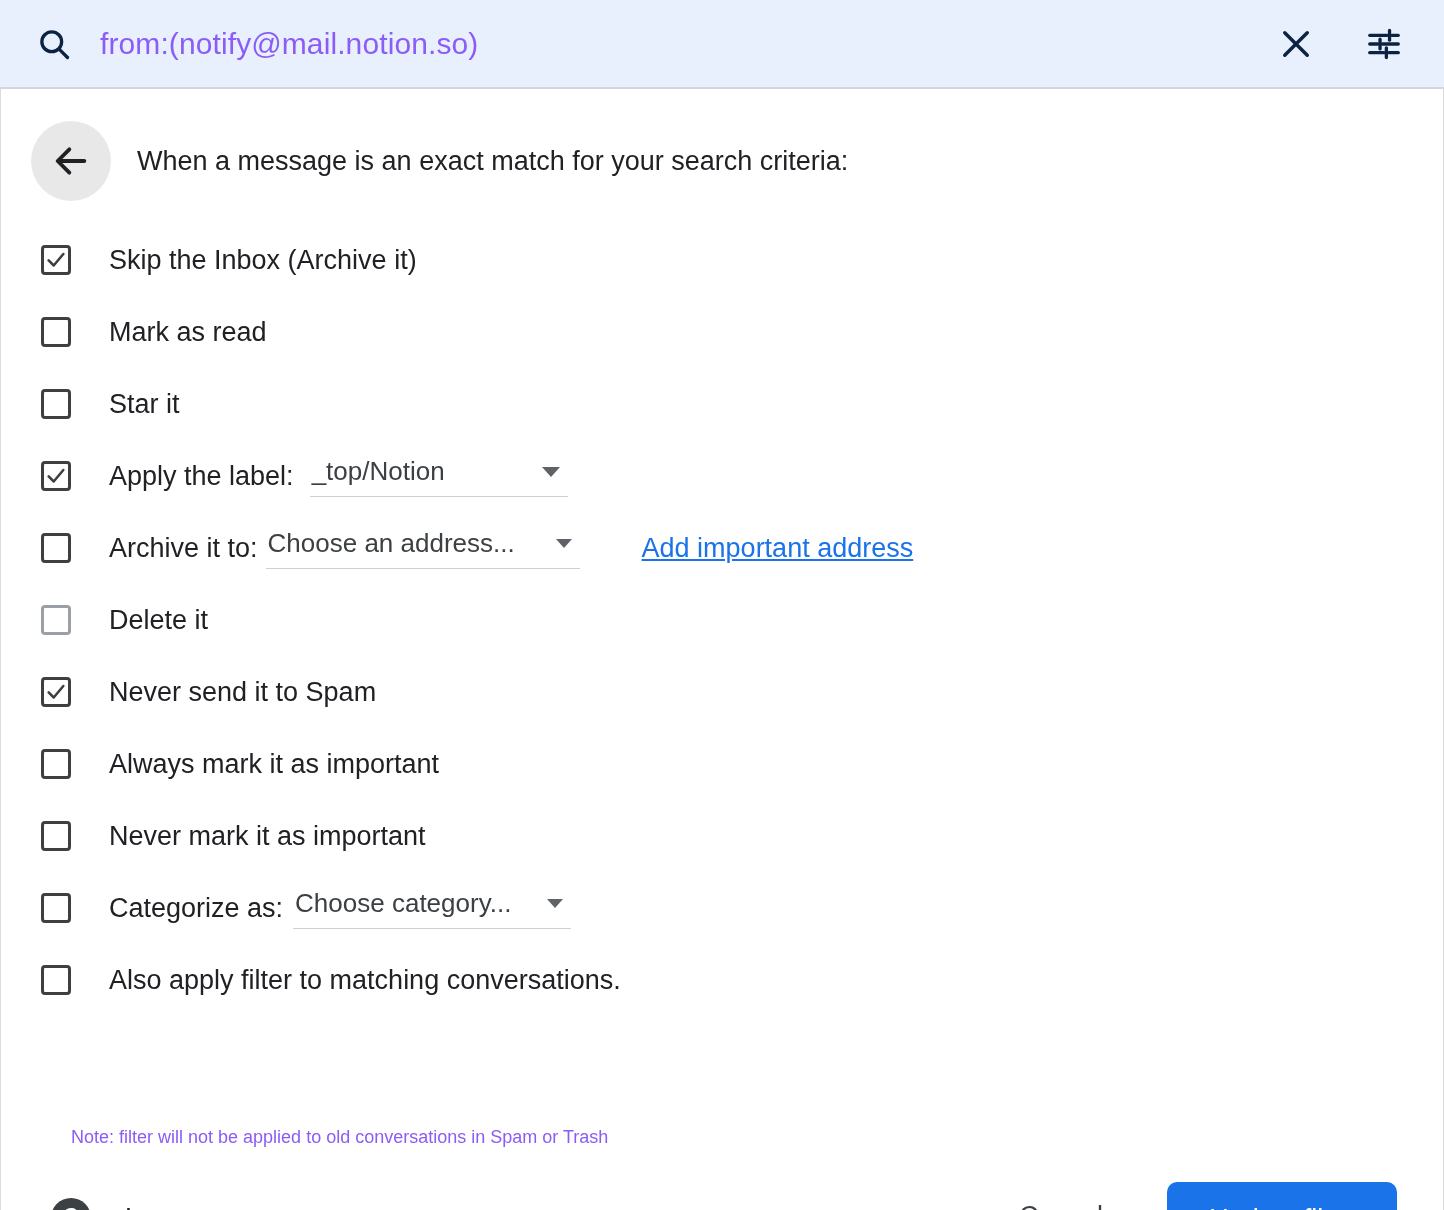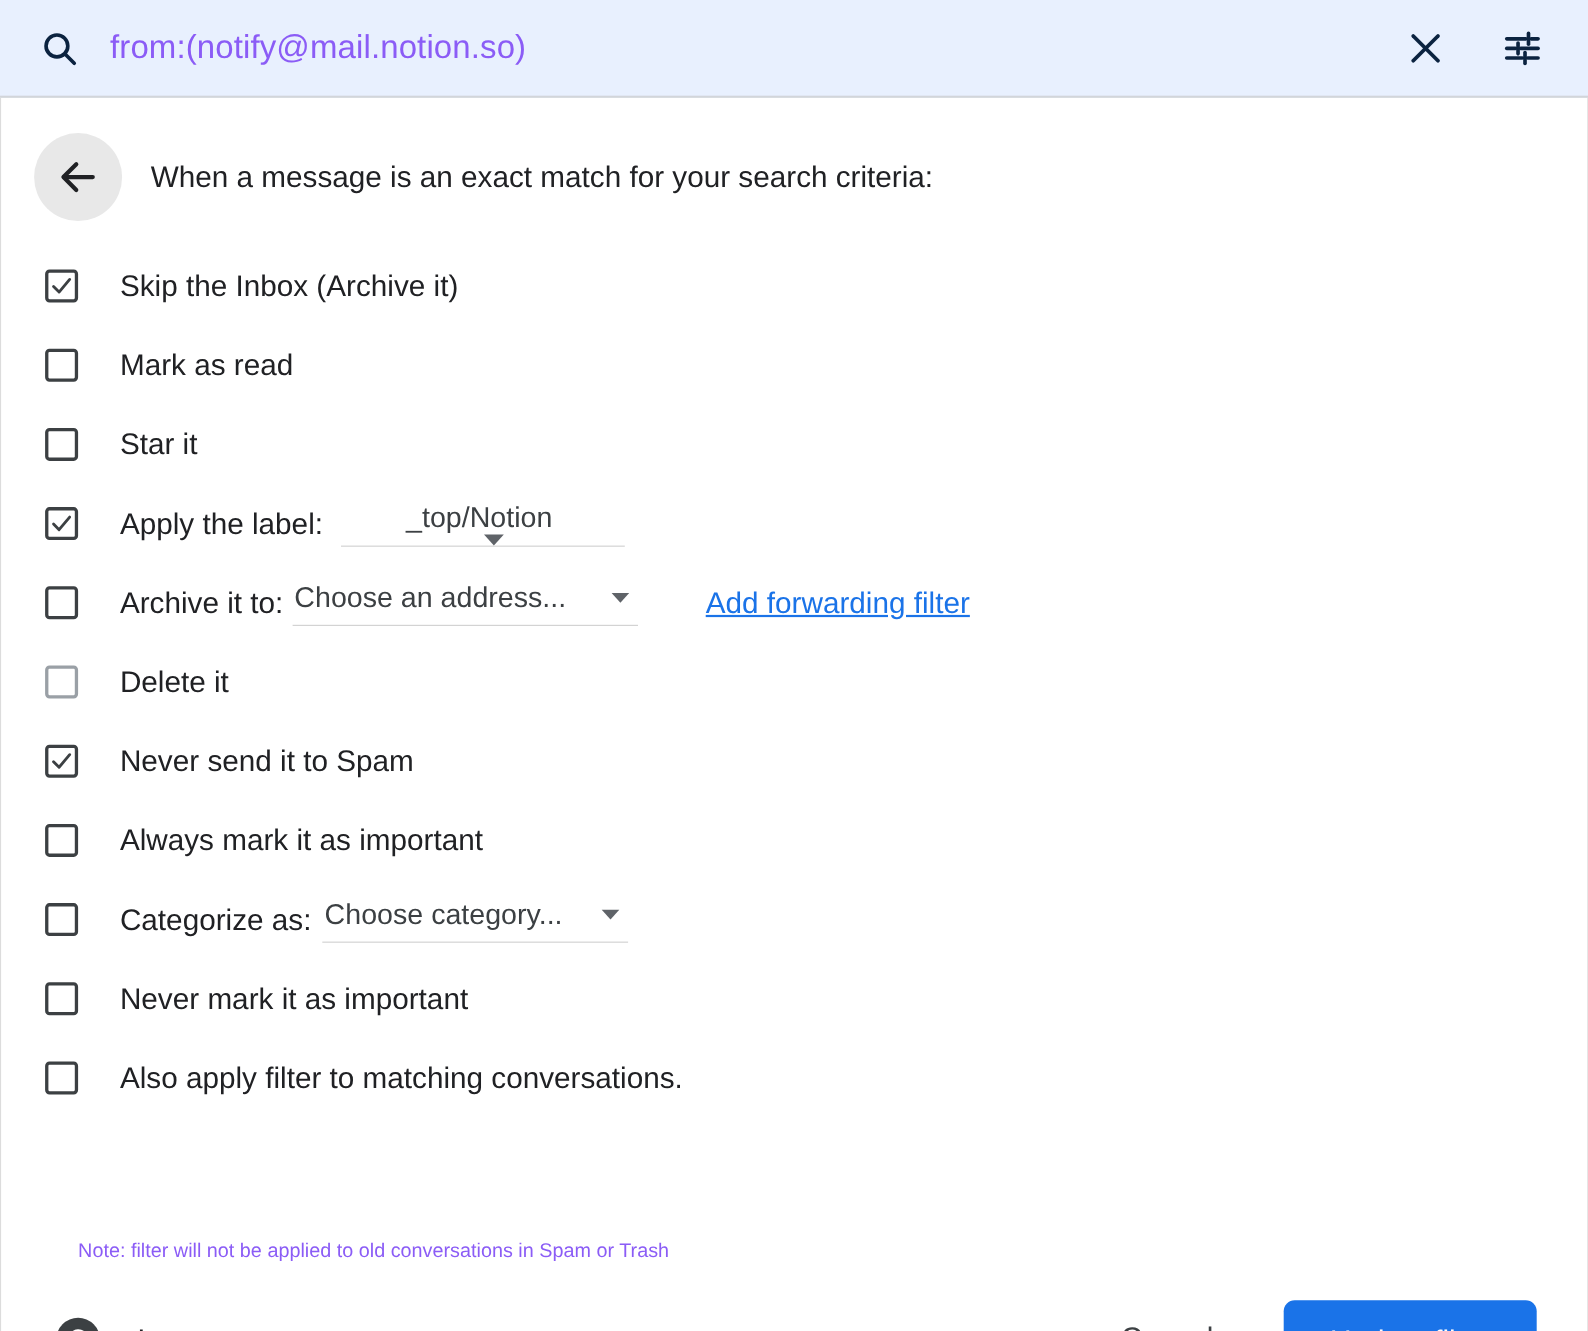--- a/index.html
+++ b/index.html
@@ -150,21 +150,21 @@
   }
   .dd-arrow {
     margin-left: 26px;
     width: 0;
     height: 0;
     border-left: 9px solid transparent;
     border-right: 9px solid transparent;
     border-top: 10px solid #5f6368;
     flex: none;
   }
-  .dd-label    { width: 258px; flex-direction: column; }
+  .dd-label    { width: 258px; }
   .dd-address  { width: 314px; margin-left: 8px; }
   .dd-category { width: 278px; margin-left: 10px; }
   .dd-address .dd-arrow, .dd-category .dd-arrow {
     border-left-width: 8px; border-right-width: 8px; border-top-width: 9px;
   }
 
   .link-blue {
     margin-left: 62px;
     font-size: 27px;
     color: #1a73e8;
@@ -321,21 +321,21 @@
       </span>
     </div>
 
     <div class="opt-row">
       <span class="cbox"></span>
       <span class="opt-label">Archive it to:</span>
       <span class="dd dd-address">
         <span class="dd-text">Choose an address...</span>
         <span class="dd-arrow"></span>
       </span>
-      <a class="link-blue" href="#">Add forwarding filter</a>
+      <a class="link-blue" href="#">Add important address</a>
     </div>
 
     <div class="opt-row">
       <span class="cbox disabled"></span>
       <span class="opt-label">Delete it</span>
     </div>
 
     <div class="opt-row">
       <span class="cbox">
         <svg width="22" height="22" viewBox="0 0 24 24" fill="none" stroke="#3c4043" stroke-width="2.8" stroke-linecap="round" stroke-linejoin="round">
@@ -345,34 +345,34 @@
       <span class="opt-label">Never send it to Spam</span>
     </div>
 
     <div class="opt-row">
       <span class="cbox"></span>
       <span class="opt-label">Always mark it as important</span>
     </div>
 
     <div class="opt-row">
       <span class="cbox"></span>
+      <span class="opt-label">Never mark it as important</span>
+    </div>
+
+    <div class="opt-row">
+      <span class="cbox"></span>
       <span class="opt-label">Categorize as:</span>
       <span class="dd dd-category">
         <span class="dd-text">Choose category...</span>
         <span class="dd-arrow"></span>
       </span>
     </div>
 
     <div class="opt-row">
       <span class="cbox"></span>
-      <span class="opt-label">Never mark it as important</span>
-    </div>
-
-    <div class="opt-row">
-      <span class="cbox"></span>
       <span class="opt-label">Also apply filter to matching conversations.</span>
     </div>
 
   </div>
 
   <div class="note">Note: filter will not be applied to old conversations in Spam or Trash</div>
 
   <div class="footer">
     <div class="learn">
       <span class="help-icon">?</span>

